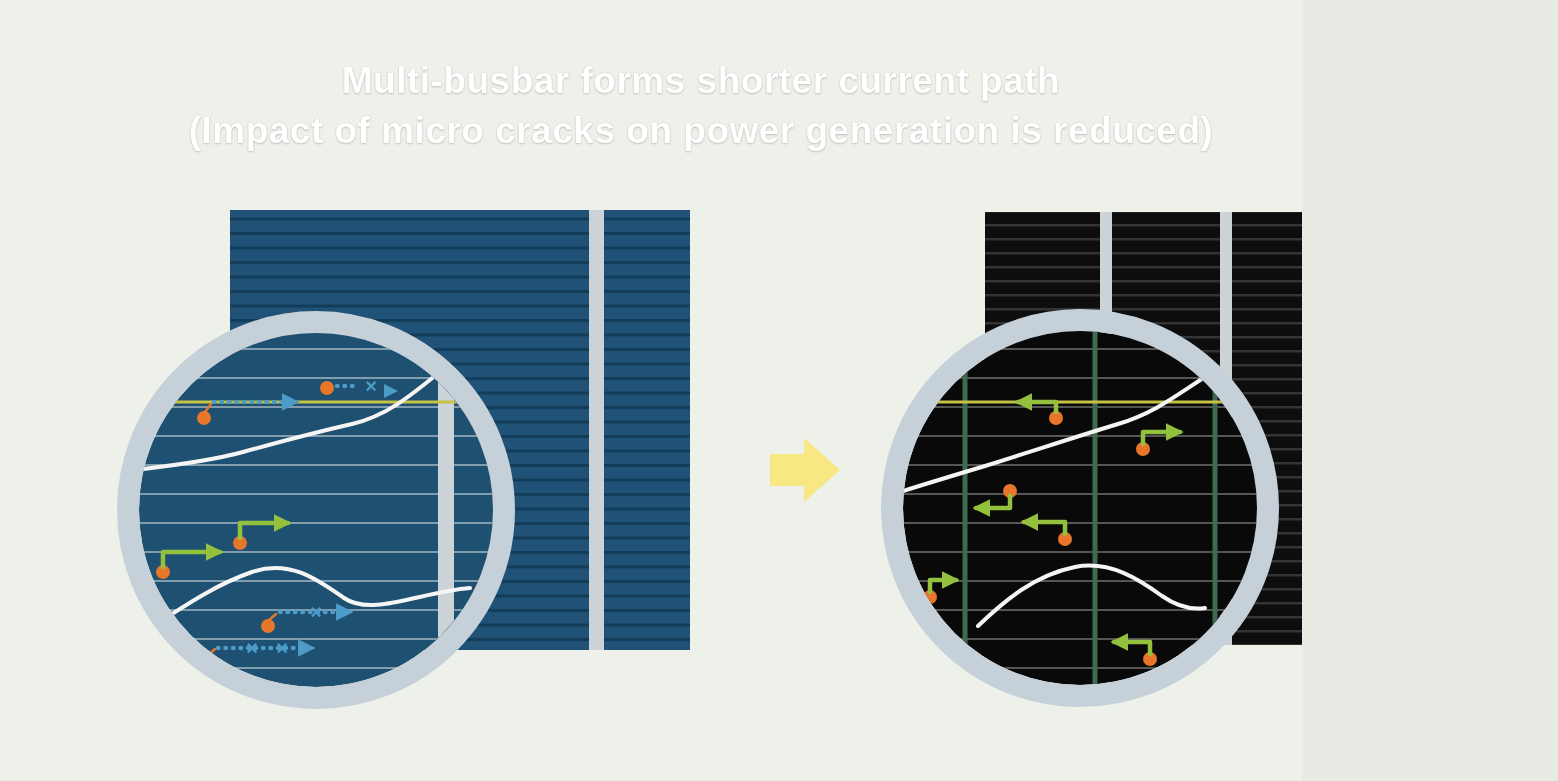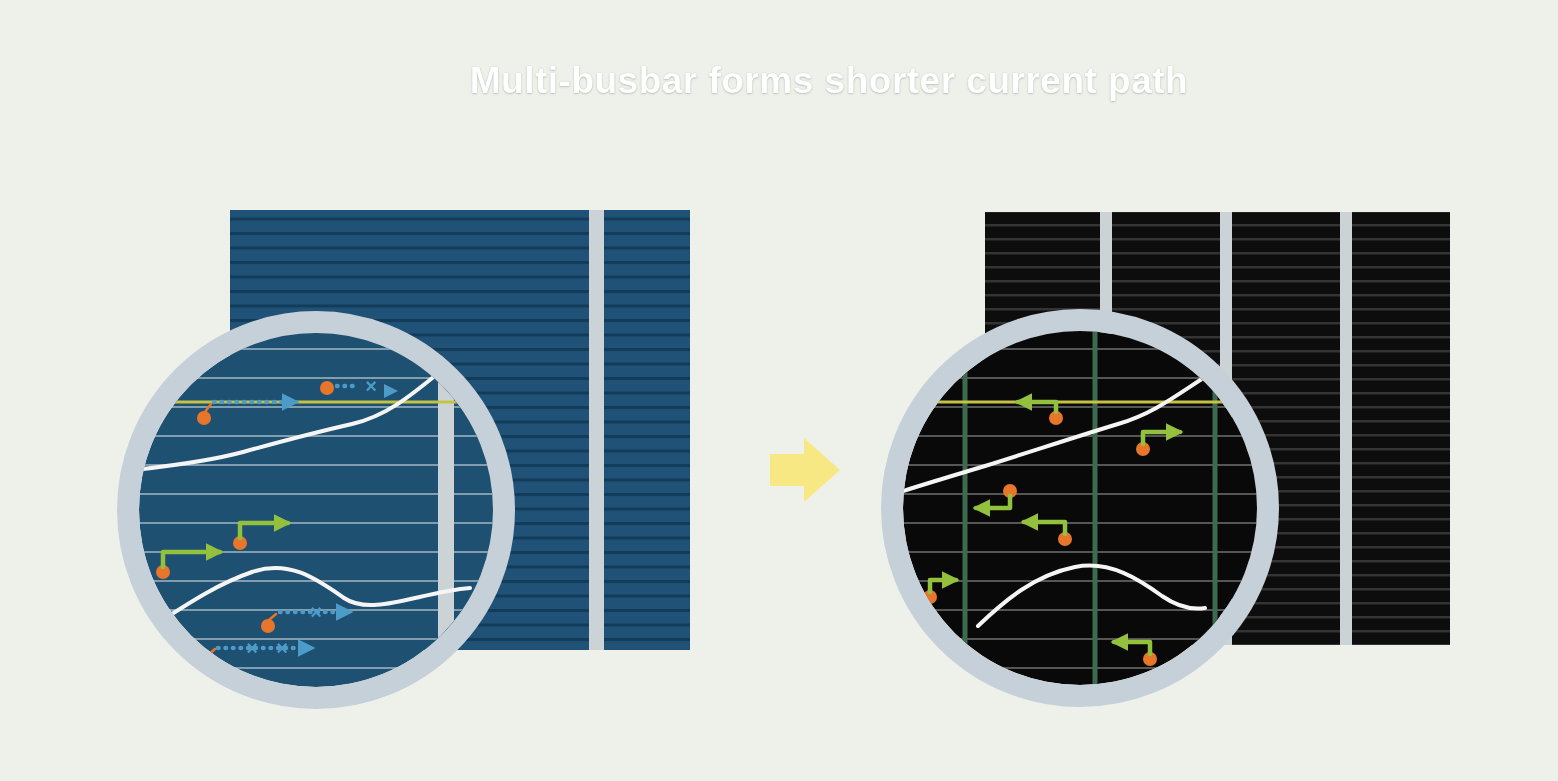--- a/index.html
+++ b/index.html
@@ -1,18 +1,18 @@
 <!DOCTYPE html>
 <html style="--background: #eef1ea; --title-text: #ffffff; --left-cell: #1f5276; --left-cell-finger: #123c59; --right-cell: #0d0d0d; --right-cell-finger: #343434; --busbar: #ccd3d6; --magnifier-rim: #c6d0d8; --left-mag-bg: #1d5071; --left-mag-finger: #b9c6cf; --right-mag-bg: #090909; --right-mag-finger: #565656; --crack: #f5f5f5; --electron-dot: #e8762a; --long-path-arrow: #4d9bc9; --short-path-arrow: #93c13d; --transition-arrow: #f7e883; --highlight-line: #c6c344; --multi-busbar-line: #3c6b4f;"><head>
 <meta charset="utf-8">
 <style>
   html,body{margin:0;padding:0;background:#e7ebe4;}
   .canvas{
     position:relative;
-    width:1558px;height:781px;
+    width:1302px;height:781px;
     background:var(--background,#eef1ea);
     overflow:hidden;
     font-family:"Liberation Sans",sans-serif;
   }
   .title{
     position:absolute;
     left:100px;right:0;top:56px;
     text-align:center;
     color:var(--title-text,#ffffff);
     font-weight:bold;
@@ -47,20 +47,21 @@
   .mr-line{stroke:var(--right-mag-finger,#565656);stroke-width:2;}
   .trans-arrow{fill:var(--transition-arrow,#f7e883);}
 </style>
 </head>
 <body>
 
 <div class="canvas">
 
   <div class="title">
     <div>Multi-busbar forms shorter current path</div>
+    <div>(Impact of micro cracks on power generation is reduced)</div>
   </div>
 
   <svg class="diagram" width="1558" height="781" viewBox="0 0 1558 781">
     <defs>
       <pattern id="pfL" width="8" height="14.5" patternUnits="userSpaceOnUse">
         <rect width="8" height="14.5" class="cl-base"></rect>
         <line x1="0" y1="1.5" x2="8" y2="1.5" class="cl-line"></line>
       </pattern>
       <pattern id="pfR" width="8" height="14" patternUnits="userSpaceOnUse">
         <rect width="8" height="14" class="cr-base"></rect>

